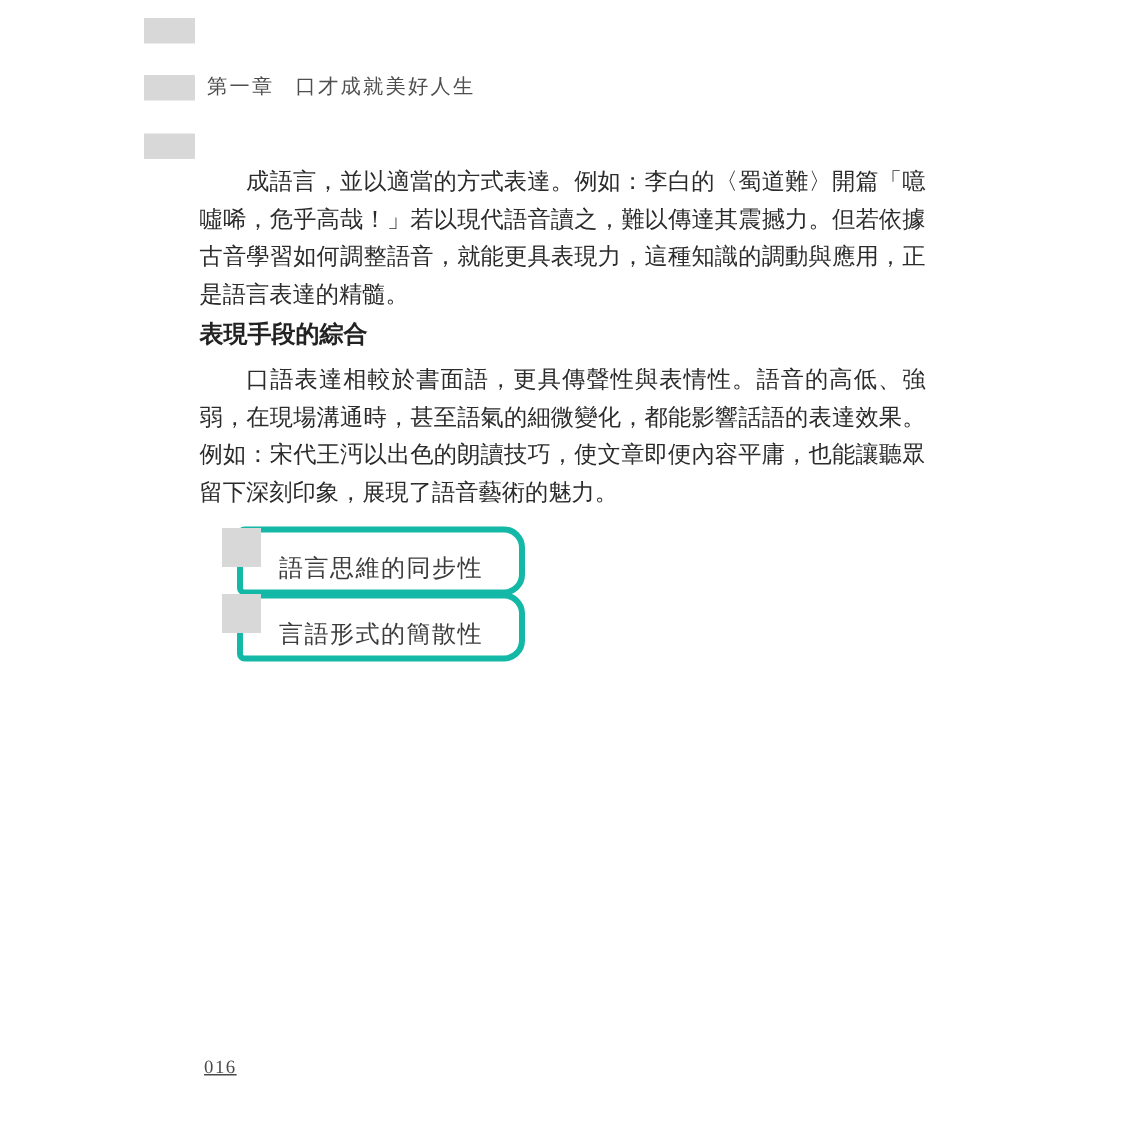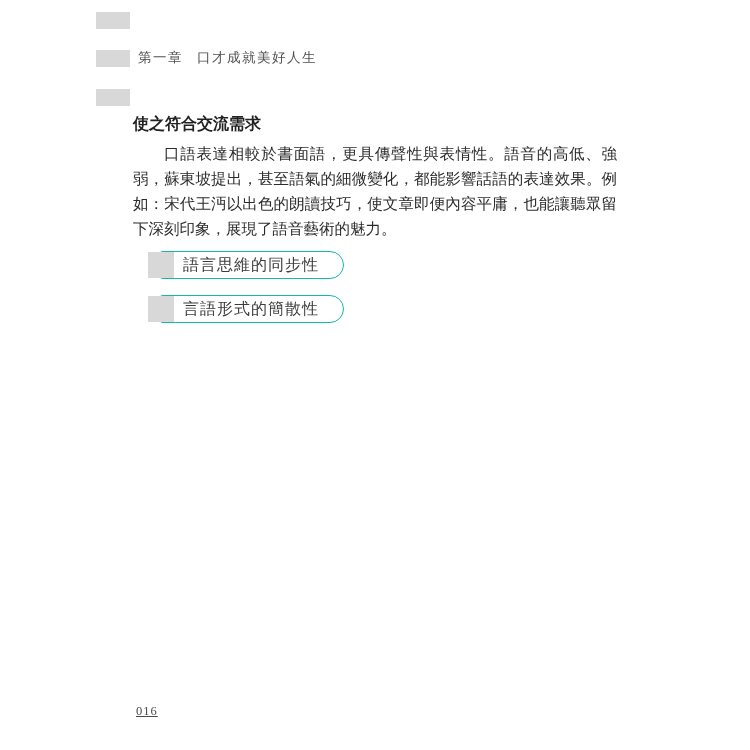--- a/index.html
+++ b/index.html
@@ -73,25 +73,25 @@
     height: 28px;
     width: fit-content;
   }
   .sh-1 { margin-top: 10px; }
   .sh-2 { margin-top: 16px; text-decoration: underline; }
   .sh-capsule {
     position: relative;
     z-index: 1;
     display: inline-block;
     margin-left: 10px;
-    padding: 0 24px 0 24px;
+    padding: 12px 24px 0 24px;
     height: 26px;
     line-height: 26px;
     background: #ffffff;
-    border: 1px solid #14b8a6;
+    border: 4px solid #14b8a6;
     border-radius: 5px 14px 14px 5px;
     font-family: "Liberation Sans", "DejaVu Sans", sans-serif;
     font-size: 16px;
     letter-spacing: 1px;
     color: #3c3c3c;
     white-space: nowrap;
   }
   .sh-block {
     position: absolute;
     z-index: 2;
@@ -122,24 +122,25 @@
   <div class="deco-block block-1"></div>
   <div class="deco-block block-2"></div>
   <div class="deco-block block-3"></div>
 
   <div class="running-header">
     <span class="chapter-label">第一章</span><span class="chapter-title">口才成就美好人生</span>
   </div>
 
   <div class="content">
 
+    <p class="body-para">成語言，並以適當的方式表達。例如：李白的〈蜀道難〉開篇「噫噓唏，危乎高哉！」若以現代語音讀之，難以傳達其震撼力。但若依據古音學習如何調整語音，就能更具表現力，這種知識的調動與應用，正是語言表達的精髓。</p>
 
-    <h3 class="sub-heading">使之符合交流需求</h3>
+    <h3 class="sub-heading">表現手段的綜合</h3>
 
-    <p class="body-para para-after-subheading">口語表達相較於書面語，更具傳聲性與表情性。語音的高低、強弱，蘇東坡提出，甚至語氣的細微變化，都能影響話語的表達效果。例如：宋代王沔以出色的朗讀技巧，使文章即便內容平庸，也能讓聽眾留下深刻印象，展現了語音藝術的魅力。</p>
+    <p class="body-para para-after-subheading">口語表達相較於書面語，更具傳聲性與表情性。語音的高低、強弱，在現場溝通時，甚至語氣的細微變化，都能影響話語的表達效果。例如：宋代王沔以出色的朗讀技巧，使文章即便內容平庸，也能讓聽眾留下深刻印象，展現了語音藝術的魅力。</p>
 
     <div class="section-heading sh-1">
       <span class="sh-block"></span>
       <span class="sh-capsule">語言思維的同步性</span>
     </div>
 
 
     <div class="section-heading sh-2">
       <span class="sh-block"></span>
       <span class="sh-capsule">言語形式的簡散性</span>

